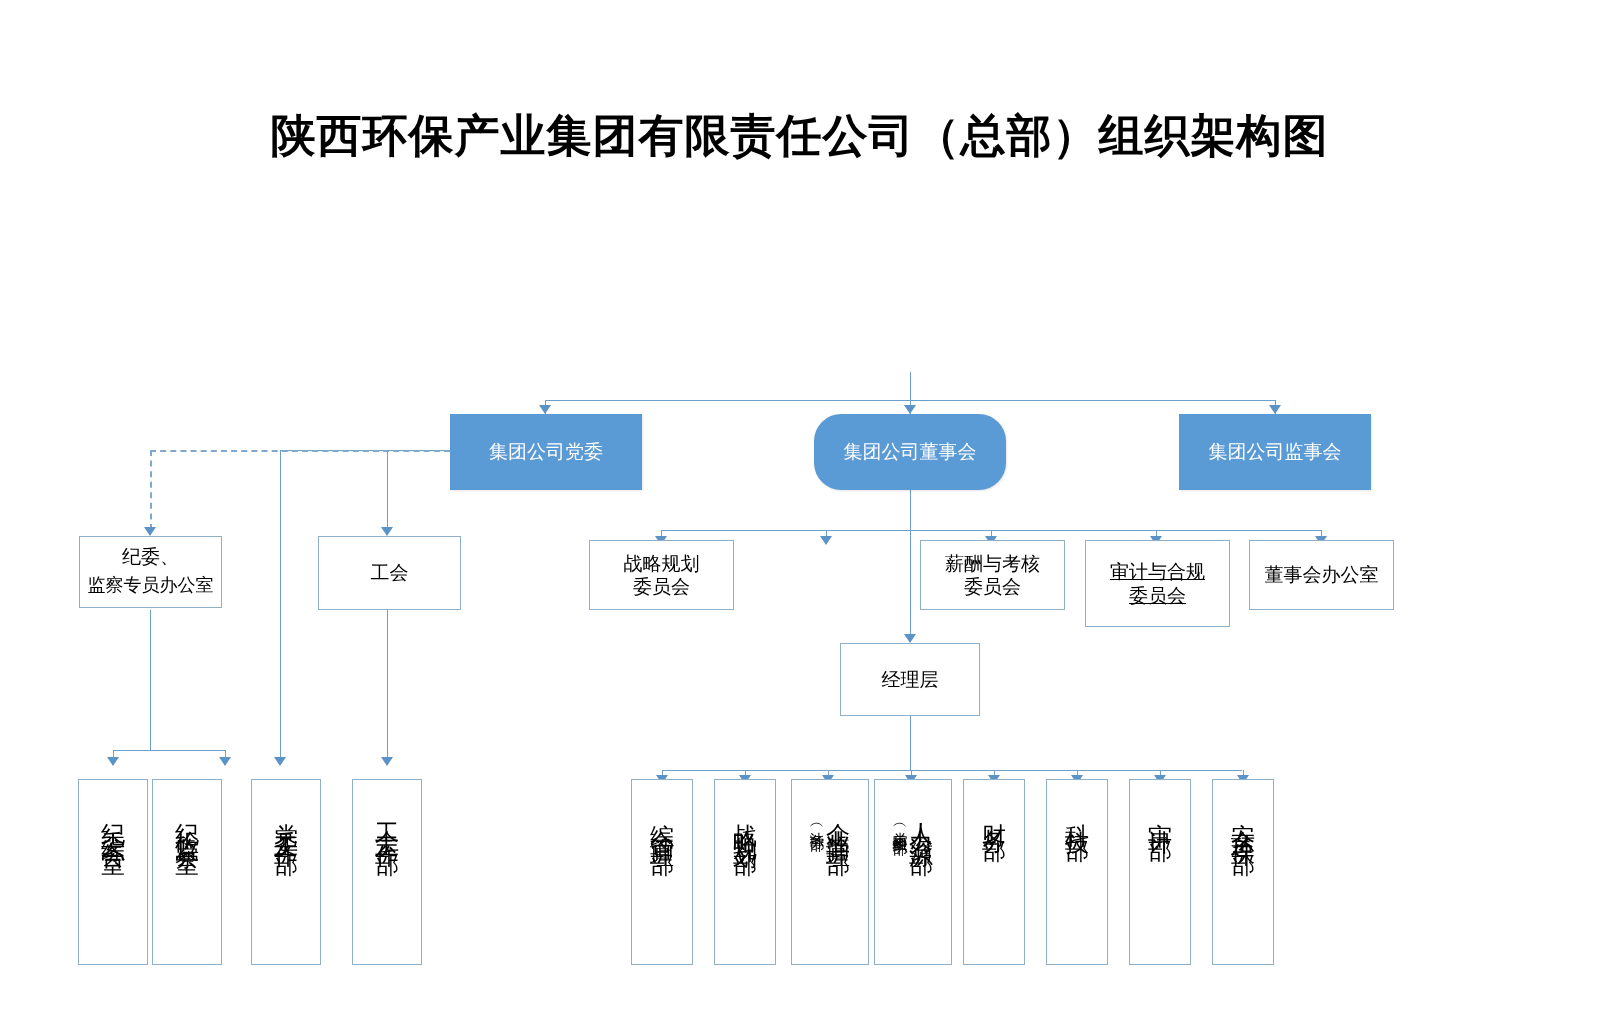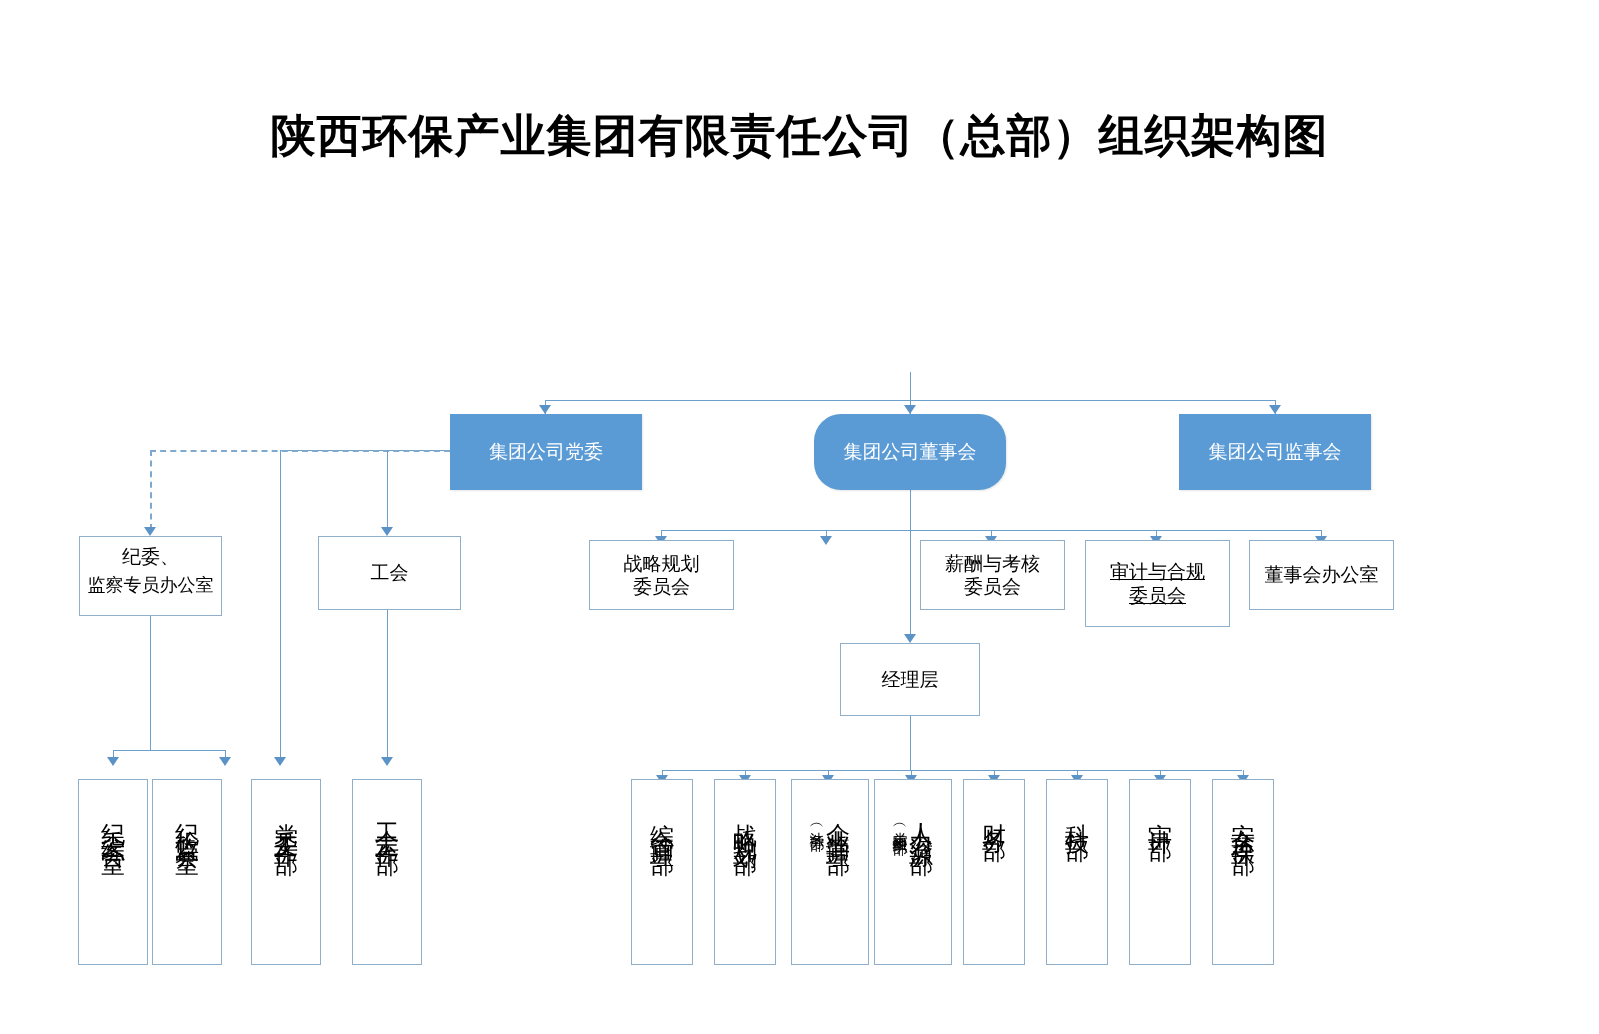--- a/index.html
+++ b/index.html
@@ -158,21 +158,21 @@
   <div class="node filled" style="left:450px; top:374px; width:192px; height:76px;">
     <span class="txt">集团公司党委</span>
   </div>
   <div class="node filled" style="left:814px; top:374px; width:192px; height:76px;border-radius:27px;">
     <span class="txt">集团公司董事会</span>
   </div>
   <div class="node filled" style="left:1179px; top:374px; width:192px; height:76px;">
     <span class="txt">集团公司监事会</span>
   </div>
 
-  <div class="node outlined" style="left:79px; top:496px; width:143px; height:80px; flex-direction:column; justify-content:flex-start; padding-top:8px;">
+  <div class="node outlined" style="left:79px; top:496px; width:143px; height:72px; flex-direction:column; justify-content:flex-start; padding-top:8px;">
     <span class="txt">纪委、</span>
     <span class="sub">监察专员办公室</span>
   </div>
   <div class="node outlined" style="left:318px; top:496px; width:143px; height:74px;">
     <span class="txt">工会</span>
   </div>
 
   <div class="node outlined" style="left:589px; top:500px; width:145px; height:70px; flex-direction:column;text-align:center;">
     <span class="txt">战略规划</span>
     <span class="txt">委员会</span>

